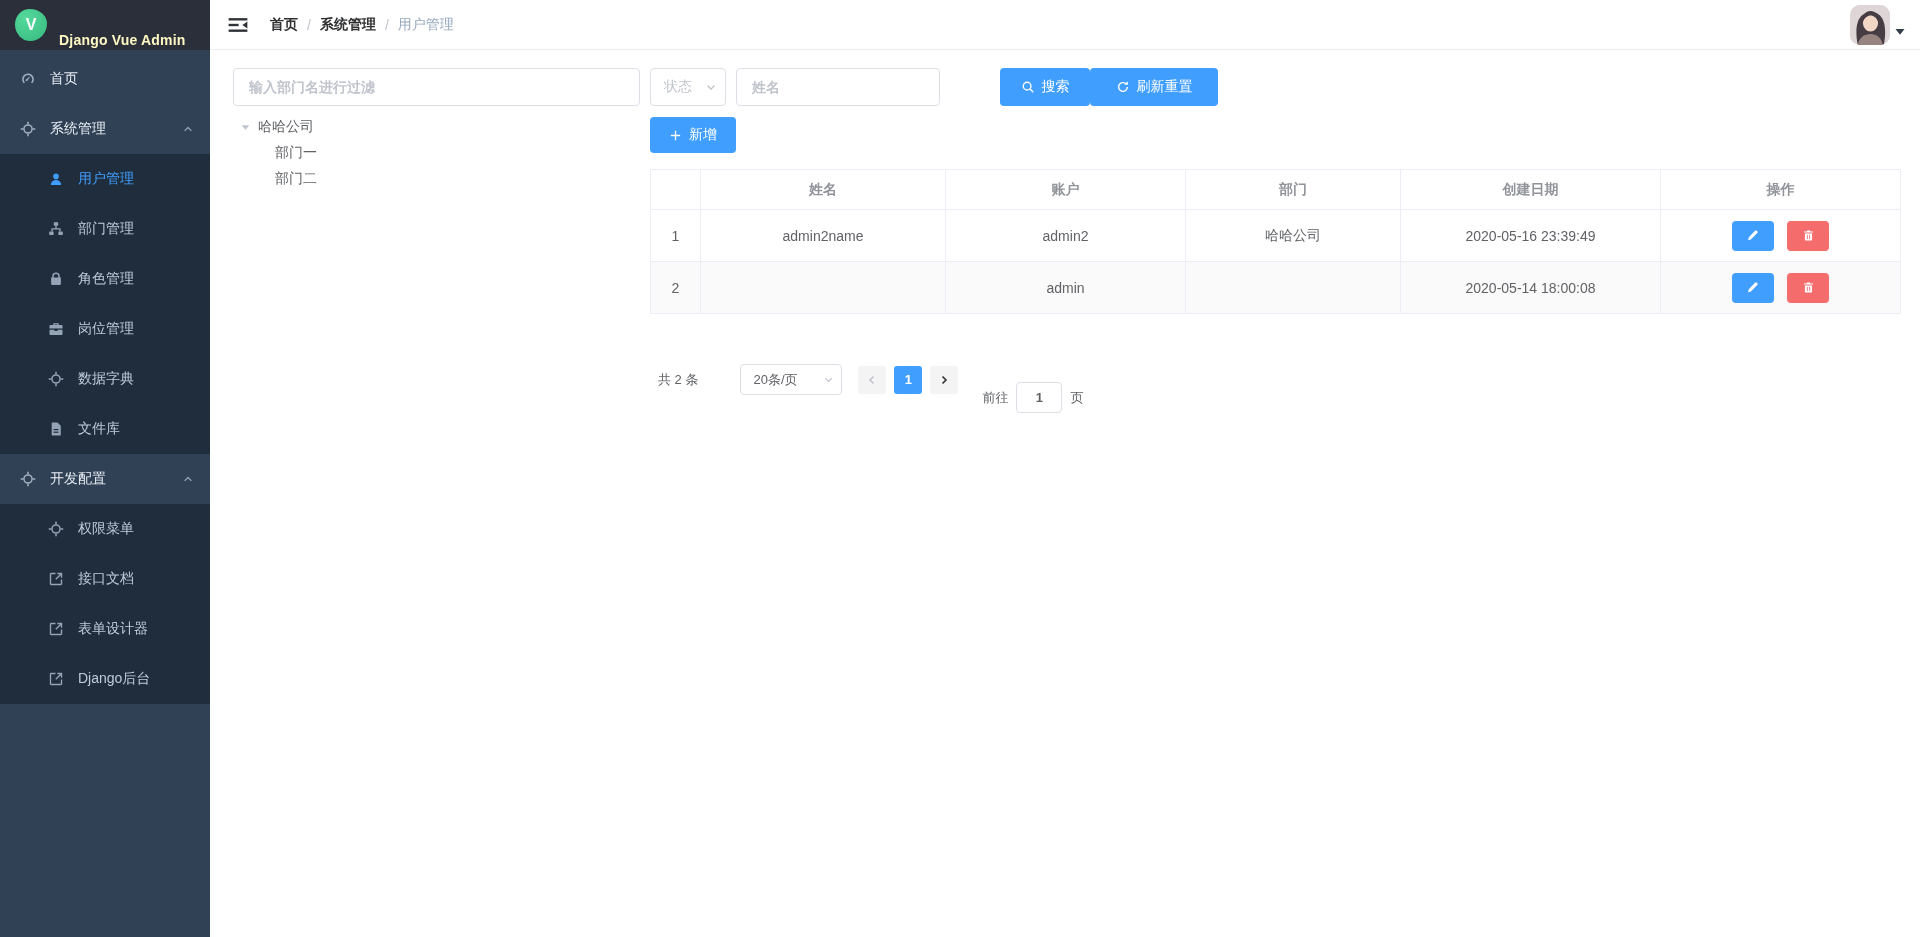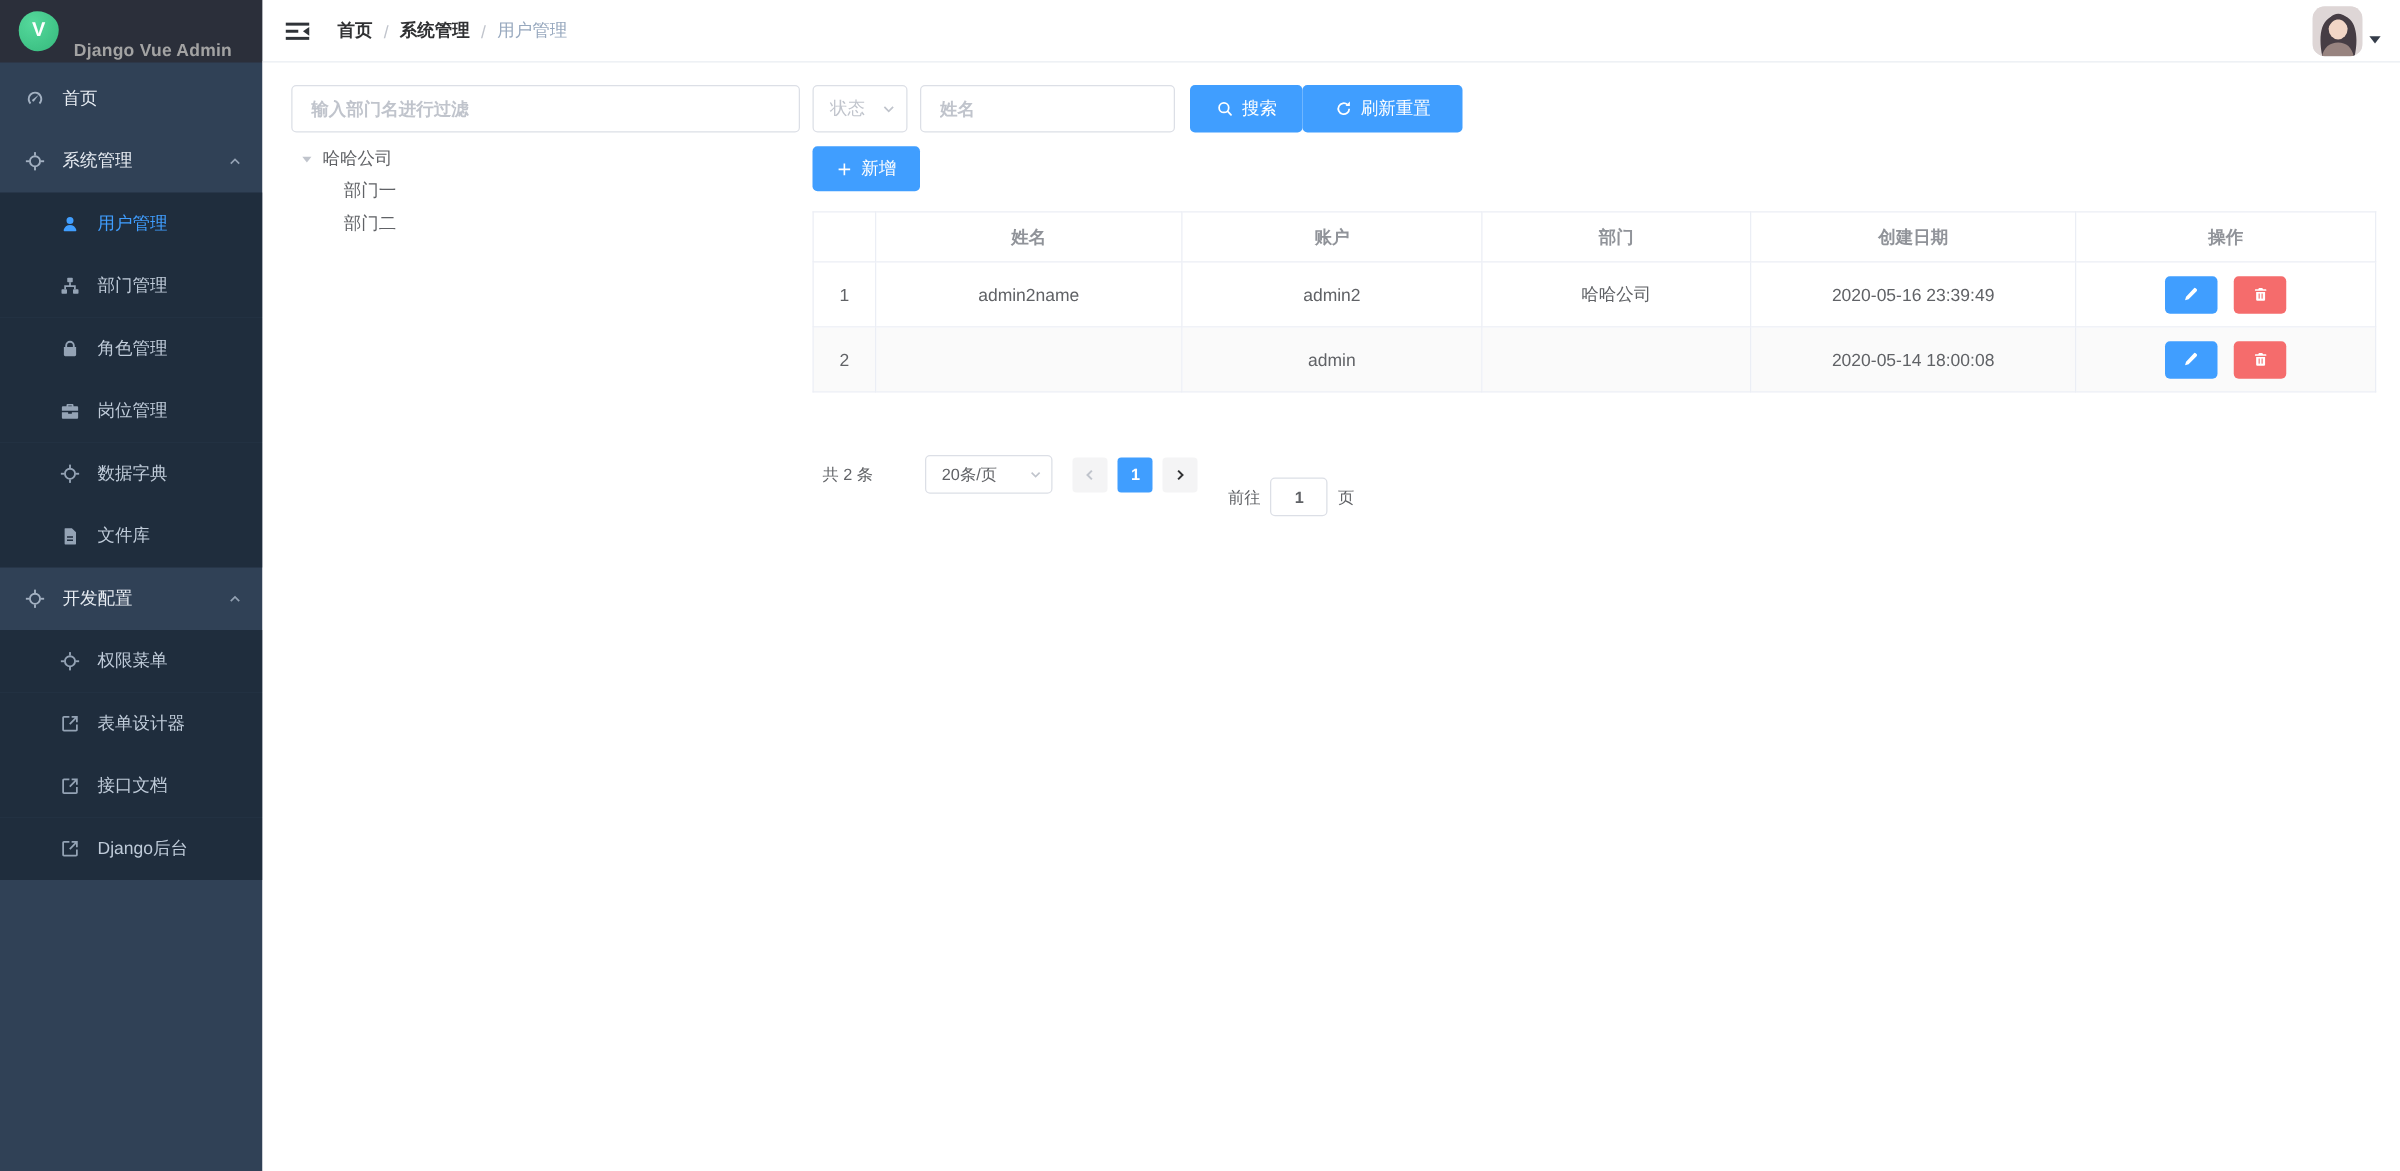--- a/index.html
+++ b/index.html
@@ -8,21 +8,21 @@
   svg { display:block; }
 
   .app { display:flex; width:1920px; height:937px; }
 
   
   .sidebar { width:210px; flex-shrink:0; background:#304156; display:flex; flex-direction:column; }
   .logo-bar { height:50px; background:#2b2f3a; display:flex; align-items:center; padding-left:15px; gap:12px; flex-shrink:0; }
   .logo-mark { width:32px; height:32px; background:radial-gradient(circle at 35% 30%, #55d99c, #35b97c);
                border-radius:46% 54% 52% 48% / 48% 46% 54% 52%;
                color:#fff; font-weight:bold; font-size:16px; display:flex; align-items:center; justify-content:center; }
-  .logo-title { color:#a3a3a3; font-size:14px; font-weight:bold; letter-spacing:.2px;margin-top:30px; }
+  .logo-title { color:#fef9c3; font-size:14px; font-weight:bold; letter-spacing:.2px;margin-top:30px; }
   .menu { padding-top:4px; }
   .menu-item { height:50px; display:flex; align-items:center; padding:0 16px 0 20px; font-size:14px; color:#e8edf3; cursor:pointer; }
   .menu-item .mi { width:16px; height:16px; margin-right:14px; color:#a3b1c2; flex-shrink:0; }
   .menu-item .chev { margin-left:auto; width:12px; height:12px; color:#93a1b3; }
   .menu-item.sub { padding-left:48px; background:#1f2d3d; color:#bfcbd9; }
   .menu-item.sub .mi { color:#94a3b5; }
   .menu-item.active { color:#409eff; }
   .menu-item.active .mi { color:#409eff; }
 
   
@@ -51,21 +51,21 @@
   .tree-row.child { padding-left:42px; }
 
   
   .right-panel { flex:1; padding-left:10px; min-width:0; }
   .search-row { display:flex; align-items:center; }
   .selectbox { height:38px; border:1px solid #dcdfe6; border-radius:4px; background:#fff; display:flex; align-items:center; justify-content:space-between; padding:0 8px 0 13px; font-size:14px; cursor:pointer; }
   .status-select { width:76px; color:#c0c4cc; margin-right:10px; }
   .chev-gray { color:#c0c4cc; }
   .name-input { width:204px; height:38px; padding:0 15px; margin-right:12px; }
   .btn { height:38px; border:none; border-radius:4px; background:#409eff; color:#fff; font-size:14px; font-family:inherit; display:inline-flex; align-items:center; justify-content:center; gap:7px; cursor:pointer; }
-  .btn-search { width:90px; }
+  .btn-search { width:90px;margin-left:48px; }
   .btn-reset { width:128px; }
   .add-row { margin-top:11px; }
   .btn-add { width:86px; height:36px; }
 
   
   .table-wrap { margin-top:16px; }
   table { border-collapse:collapse; table-layout:fixed; width:1250px; font-size:14px; }
   th, td { border:1px solid #ebeef5; padding:0 12px; text-align:center; overflow:hidden; white-space:nowrap; }
   th { height:40px; color:#909399; font-weight:600; background:#fff; }
   td { height:52px; color:#606266; background:#fff; }
@@ -220,31 +220,31 @@
         <span>权限菜单</span>
       </div>
 
       <div class="menu-item sub">
         <span class="mi">
           <svg viewBox="0 0 16 16" width="16" height="16" fill="currentColor">
               <path d="M12.8 8.5h1.4v4.3c0 .8-.6 1.4-1.4 1.4H3.2c-.8 0-1.4-.6-1.4-1.4V3.2c0-.8.6-1.4 1.4-1.4h4.3v1.4H3.2v9.6h9.6V8.5z"></path>
               <path d="M9.3 1.8h4.9v4.9h-1.4V4.2L8.3 8.7 7.3 7.7l4.5-4.5H9.3V1.8z"></path>
             </svg>
         </span>
-        <span>表单设计器</span>
+        <span>接口文档</span>
       </div>
 
       <div class="menu-item sub">
         <span class="mi">
           <svg viewBox="0 0 16 16" width="16" height="16" fill="currentColor">
               <path d="M12.8 8.5h1.4v4.3c0 .8-.6 1.4-1.4 1.4H3.2c-.8 0-1.4-.6-1.4-1.4V3.2c0-.8.6-1.4 1.4-1.4h4.3v1.4H3.2v9.6h9.6V8.5z"></path>
               <path d="M9.3 1.8h4.9v4.9h-1.4V4.2L8.3 8.7 7.3 7.7l4.5-4.5H9.3V1.8z"></path>
             </svg>
         </span>
-        <span>接口文档</span>
+        <span>表单设计器</span>
       </div>
 
       <div class="menu-item sub">
         <span class="mi">
           <svg viewBox="0 0 16 16" width="16" height="16" fill="currentColor">
               <path d="M12.8 8.5h1.4v4.3c0 .8-.6 1.4-1.4 1.4H3.2c-.8 0-1.4-.6-1.4-1.4V3.2c0-.8.6-1.4 1.4-1.4h4.3v1.4H3.2v9.6h9.6V8.5z"></path>
               <path d="M9.3 1.8h4.9v4.9h-1.4V4.2L8.3 8.7 7.3 7.7l4.5-4.5H9.3V1.8z"></path>
             </svg>
         </span>
         <span>Django后台</span>

